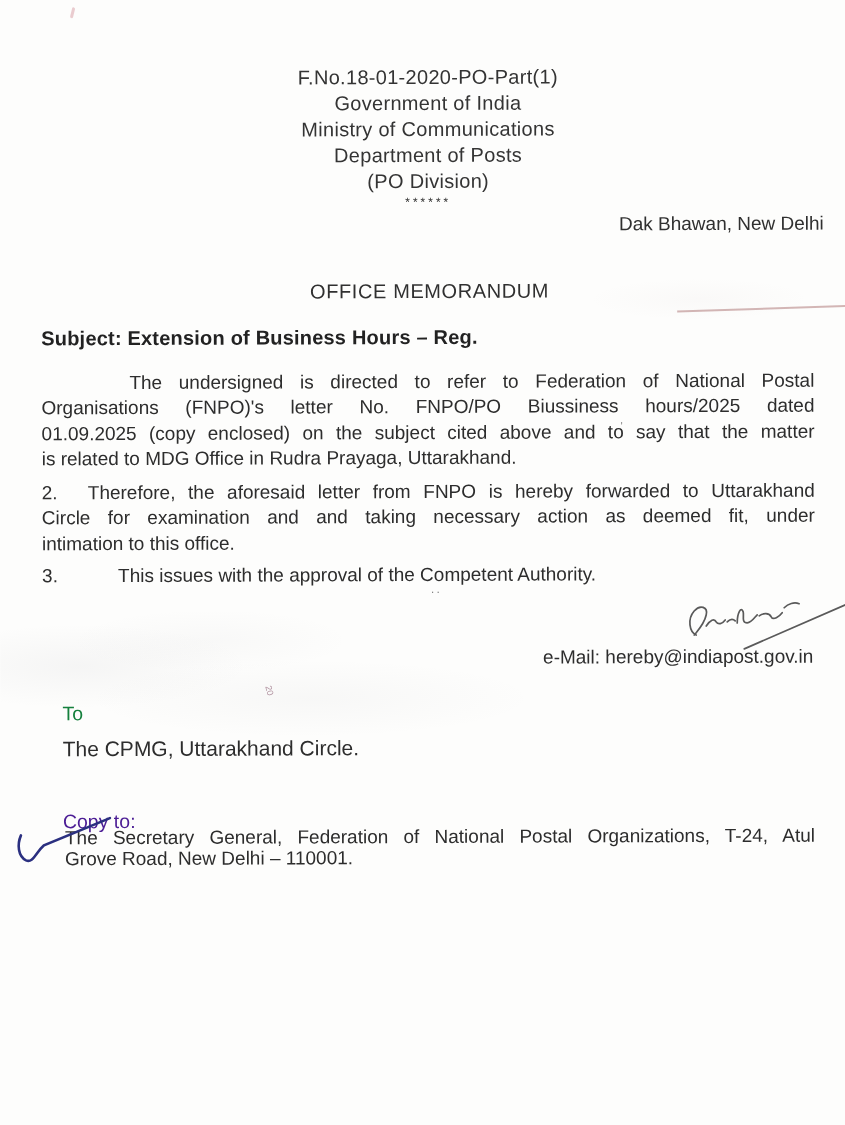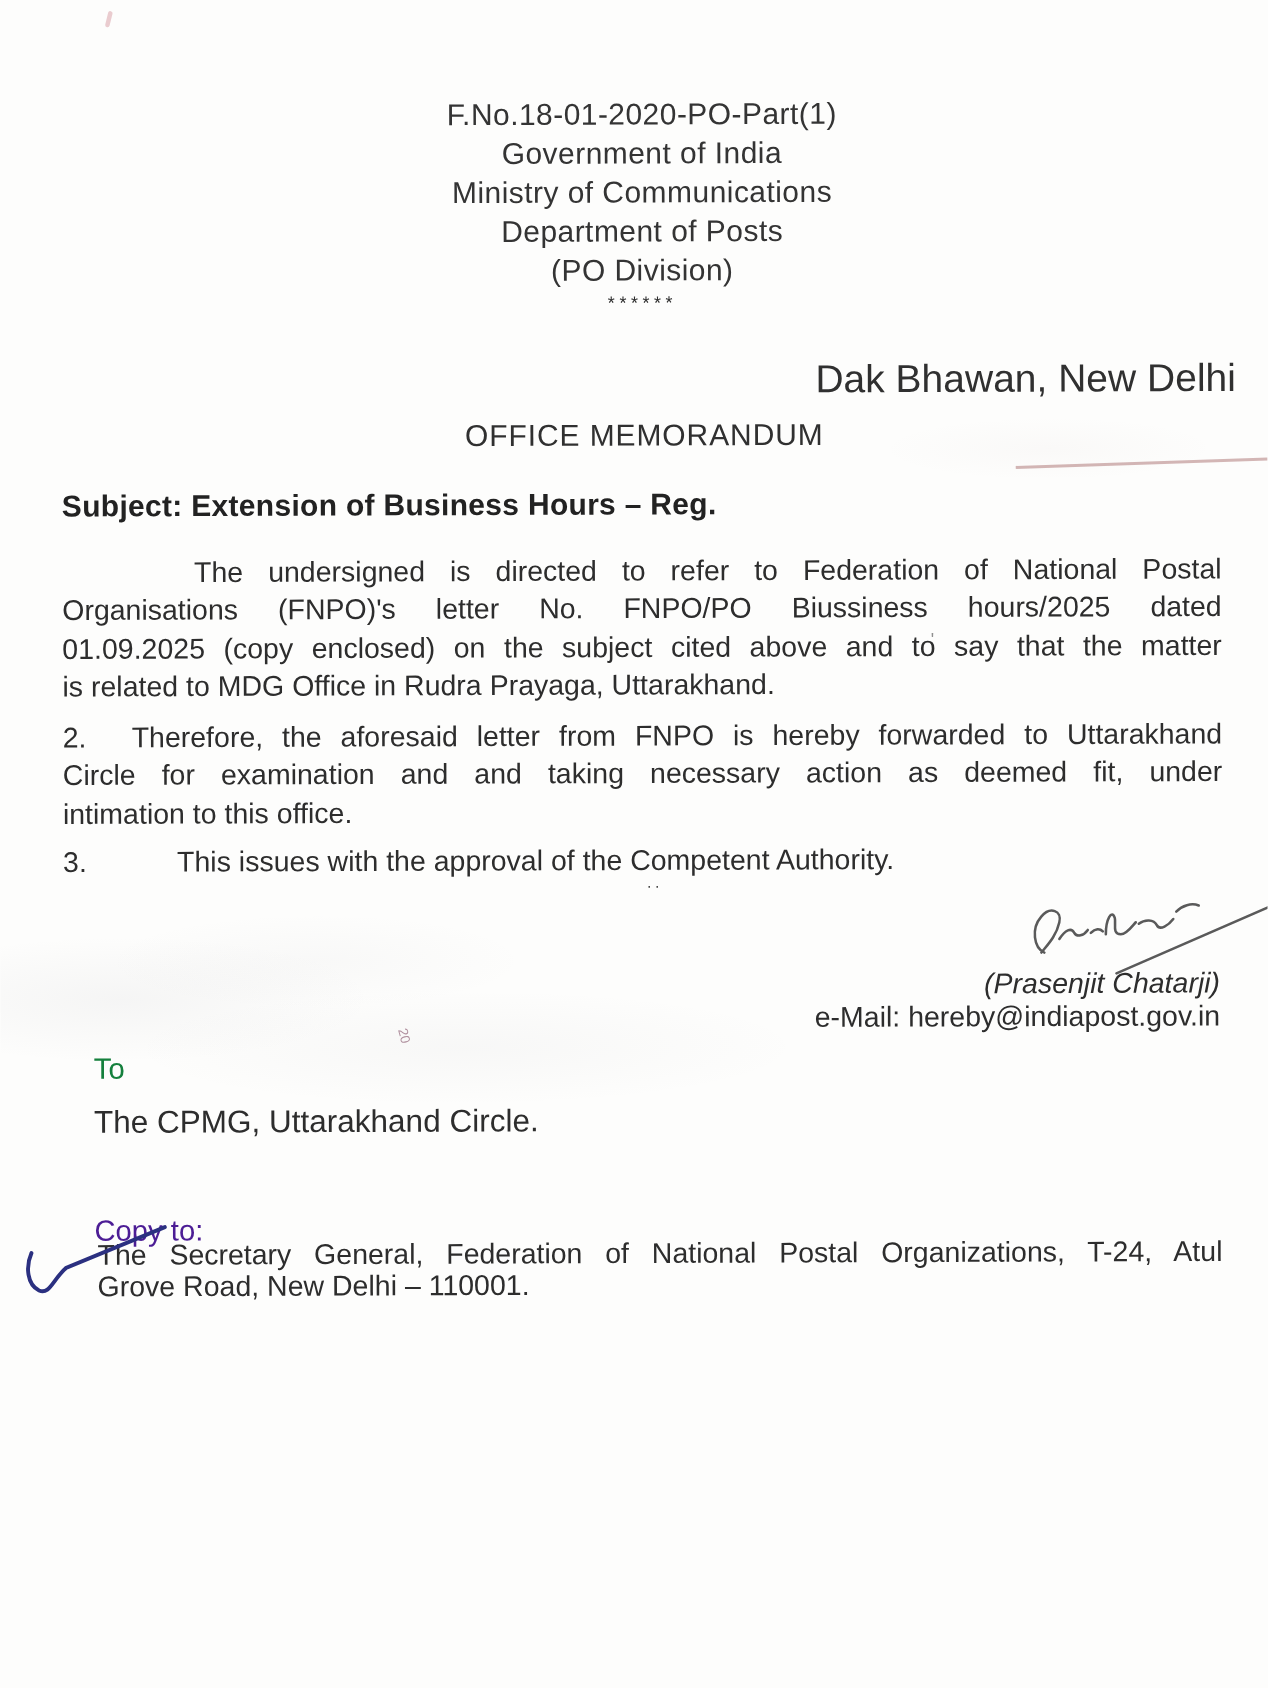--- a/index.html
+++ b/index.html
@@ -28,21 +28,21 @@
   .abs{position:absolute;}
   .header-block{
     left:0;right:0;top:64px;text-align:center;
     font-size:20px;line-height:26px;color:#343434;
     letter-spacing:0.3px;
     padding-left:14px;
   }
   .stars{font-size:12px;letter-spacing:3px;line-height:16px;color:#2e2e2e;}
   .place-date{
     right:20px;top:211px;text-align:right;
-    font-size:26px;line-height:27px;color:#303030;margin-top:29px;
+    font-size:19px;line-height:27px;color:#303030;
   }
   .place-date sup{font-size:0.62em;vertical-align:super;line-height:0;}
   .om-title{
     left:0;right:0;top:280px;text-align:center;
     font-size:20px;letter-spacing:0.6px;color:#303030;
     padding-left:16px;
   }
   .subject{
     left:42px;top:326px;
     font-size:20px;font-weight:bold;color:#222;
@@ -129,21 +129,20 @@
       <path d="M16,40 C9,37 7,24 14,16 C20,9 28,12 26,20 C24,29 18,35 14,40"></path>
       <path d="M26,31 c4,-6 8,-8 10,-4 c2,3 6,2 9,-2"></path>
       <path d="M47,27 c3,-3 6,-3 8,-1"></path>
       <path d="M57,28 c0,-10 4,-17 6,-11 c1,4 -2,11 4,11 c4,0 8,-6 10,-8"></path>
       <path d="M79,21 c4,-3 10,-3 12,1 c2,4 8,0 11,-4"></path>
       <path d="M104,13 c4,-4 10,-6 15,-4"></path>
     </g>
   </svg>
 
   <div class="abs sign-block">
-    <div style="font-style:italic;">(Prasenjit Chatarji)</div>
     <div>e-Mail: hereby@indiapost.gov.in</div>
   </div>
 
   <div class="abs to-label">To</div>
   <div class="abs addressee">The CPMG, Uttarakhand Circle.</div>
   <div class="abs copy-label">Copy to:</div>
 
   <div class="abs copy-para">
     <div class="jline">The Secretary General, Federation of National Postal Organizations, T-24, Atul</div>
     <div>Grove Road, New Delhi – 110001.</div>

